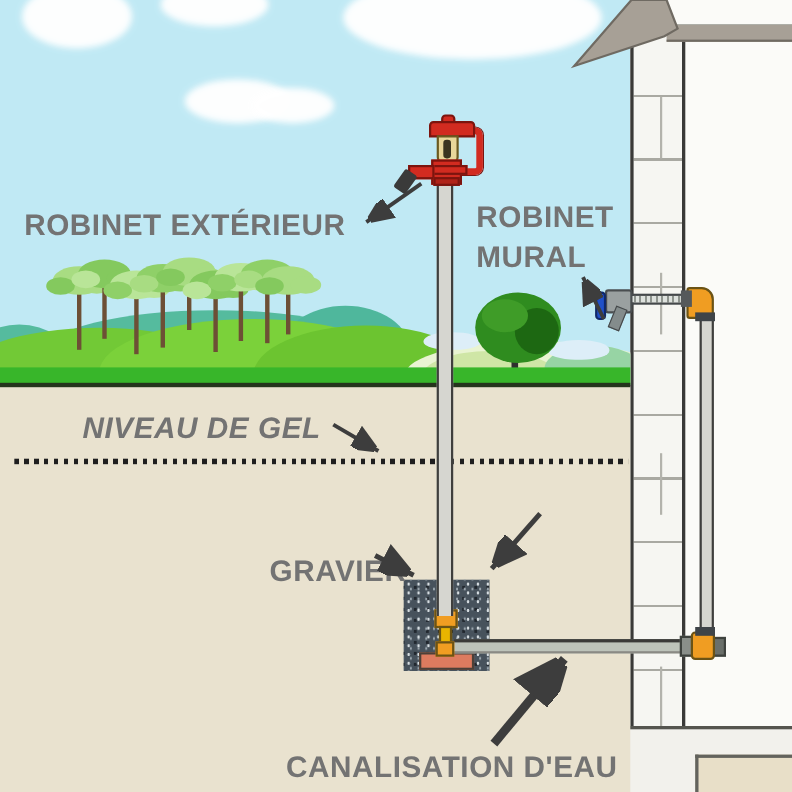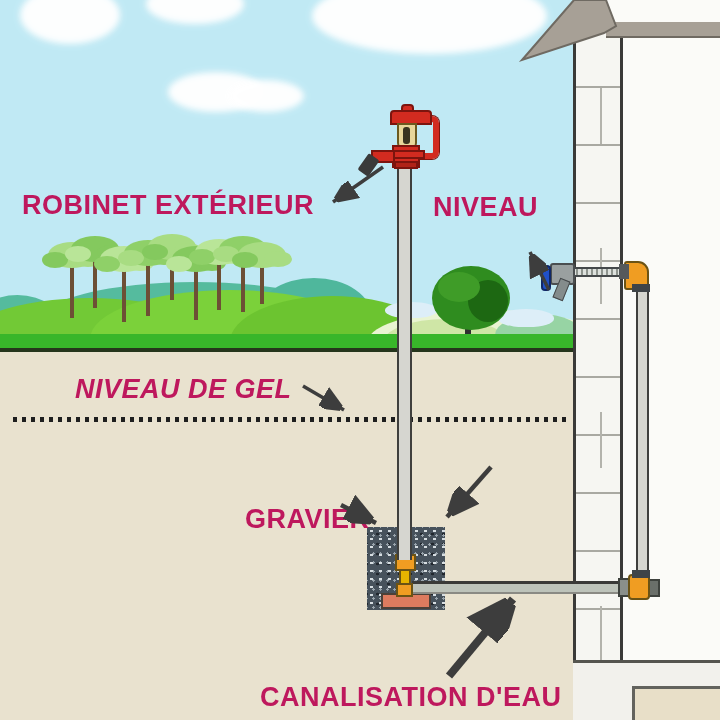--- a/index.html
+++ b/index.html
@@ -1,20 +1,20 @@
 <!DOCTYPE html>
 <html><head>
 <meta charset="utf-8">
 <style>
   html,body{margin:0;padding:0;background:#dfe2e4;}
   #canvas{position:relative;width:720px;height:720px;overflow:hidden;
     font-family:"Liberation Sans","DejaVu Sans",sans-serif;background:#c0e9f4;}
   .abs{position:absolute;}
   .lbl{position:absolute;font-weight:bold;font-size:27px;letter-spacing:.5px;
-    color:#be185d;white-space:nowrap;line-height:1.0;}
+    color:#737373;white-space:nowrap;line-height:1.0;}
   .cloud{position:absolute;background:#ffffff;border-radius:50%;filter:blur(3px);opacity:.97;}
   .mound{position:absolute;border-radius:50% 50% 45% 45%;}
   
   #house-body{left:573px;top:24px;width:147px;height:638px;background:#fbfbf8;}
   #block-wall{left:573px;top:28px;width:50px;height:634px;background:#f6f6f2;
     border-left:3px solid #3a3a38;border-right:3px solid #3a3a38;border-top:2px solid #55554f;
     box-sizing:border-box;
     background-image:repeating-linear-gradient(180deg,transparent 0 56px,#a9a9a2 56px 58px);}
   .vjoint{position:absolute;width:2px;background:#b3b3ac;}
   #fascia{left:606px;top:22px;width:114px;height:16px;background:#a7a096;border-bottom:2px solid #6f6a62;box-sizing:border-box;}
@@ -184,21 +184,22 @@
     <div class="abs" style="left:403px;top:127px;width:7px;height:17px;background:#3a3520;border-radius:3px;"></div>
     <div class="red" style="left:392px;top:145px;width:28px;height:23px;"></div>
     <div class="red" style="left:387px;top:150px;width:38px;height:9px;"></div>
     <div class="red" style="left:371px;top:150px;width:24px;height:13px;"></div>
     <div class="abs" style="left:362px;top:155px;width:13px;height:20px;background:#3a3a3a;transform:rotate(35deg);border-radius:2px;"></div>
     <div class="red" style="left:394px;top:161px;width:24px;height:8px;background:#b02318;"></div>
   </div>
 
   <div class="lbl" style="left:22px;top:192px;">ROBINET EXTÉRIEUR</div>
   <div class="lbl" style="left:433px;top:184px;">
-    <div style="margin-top:10px;">NIVEAU</div>
+    <div>ROBINET</div>
+    <div style="margin-top:10px;">MURAL</div>
   </div>
   <div class="lbl" style="left:75px;top:376px;font-style:italic;">NIVEAU DE GEL</div>
   <div class="lbl" style="left:245px;top:506px;">GRAVIER</div>
   <div class="lbl" style="left:260px;top:684px;">CANALISATION D'EAU</div>
 
   <svg width="720" height="720">
     <defs>
       <marker id="ah" markerWidth="6" markerHeight="6" refX="7" refY="3.5" orient="auto">
         <path d="M0,0 L8,3.5 L0,7 z" fill="#3d3d3d"></path>
       </marker>

